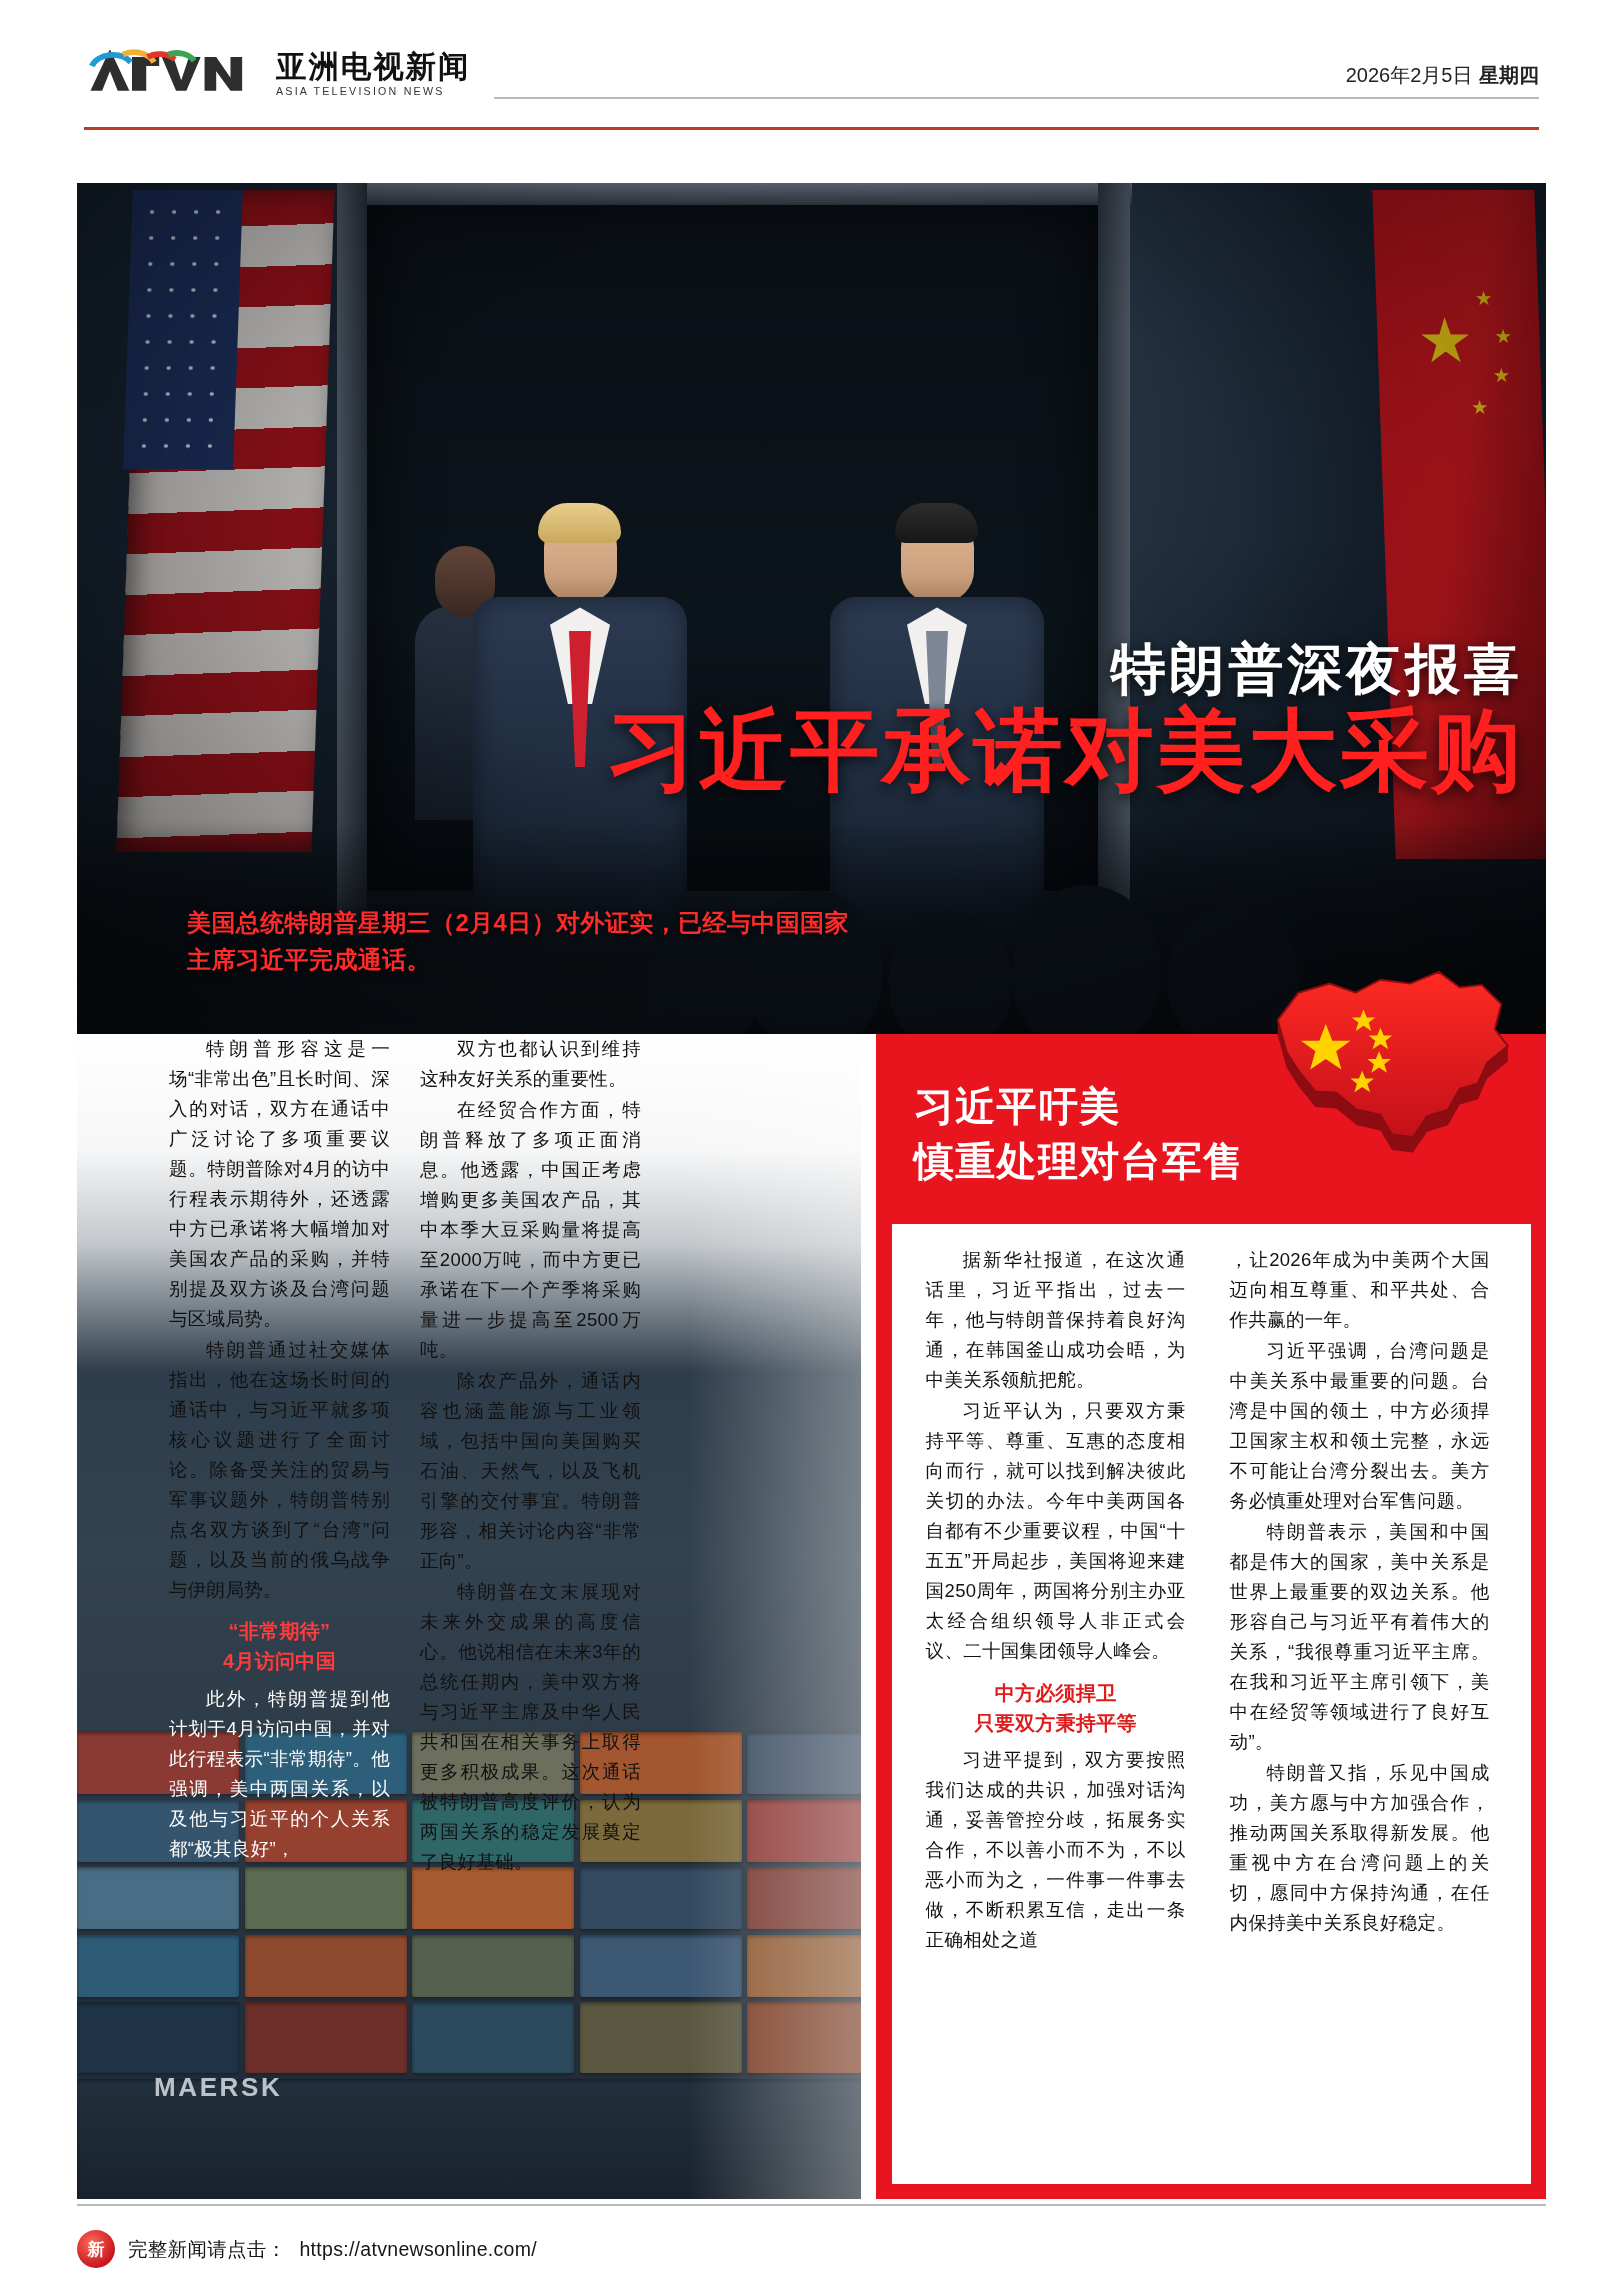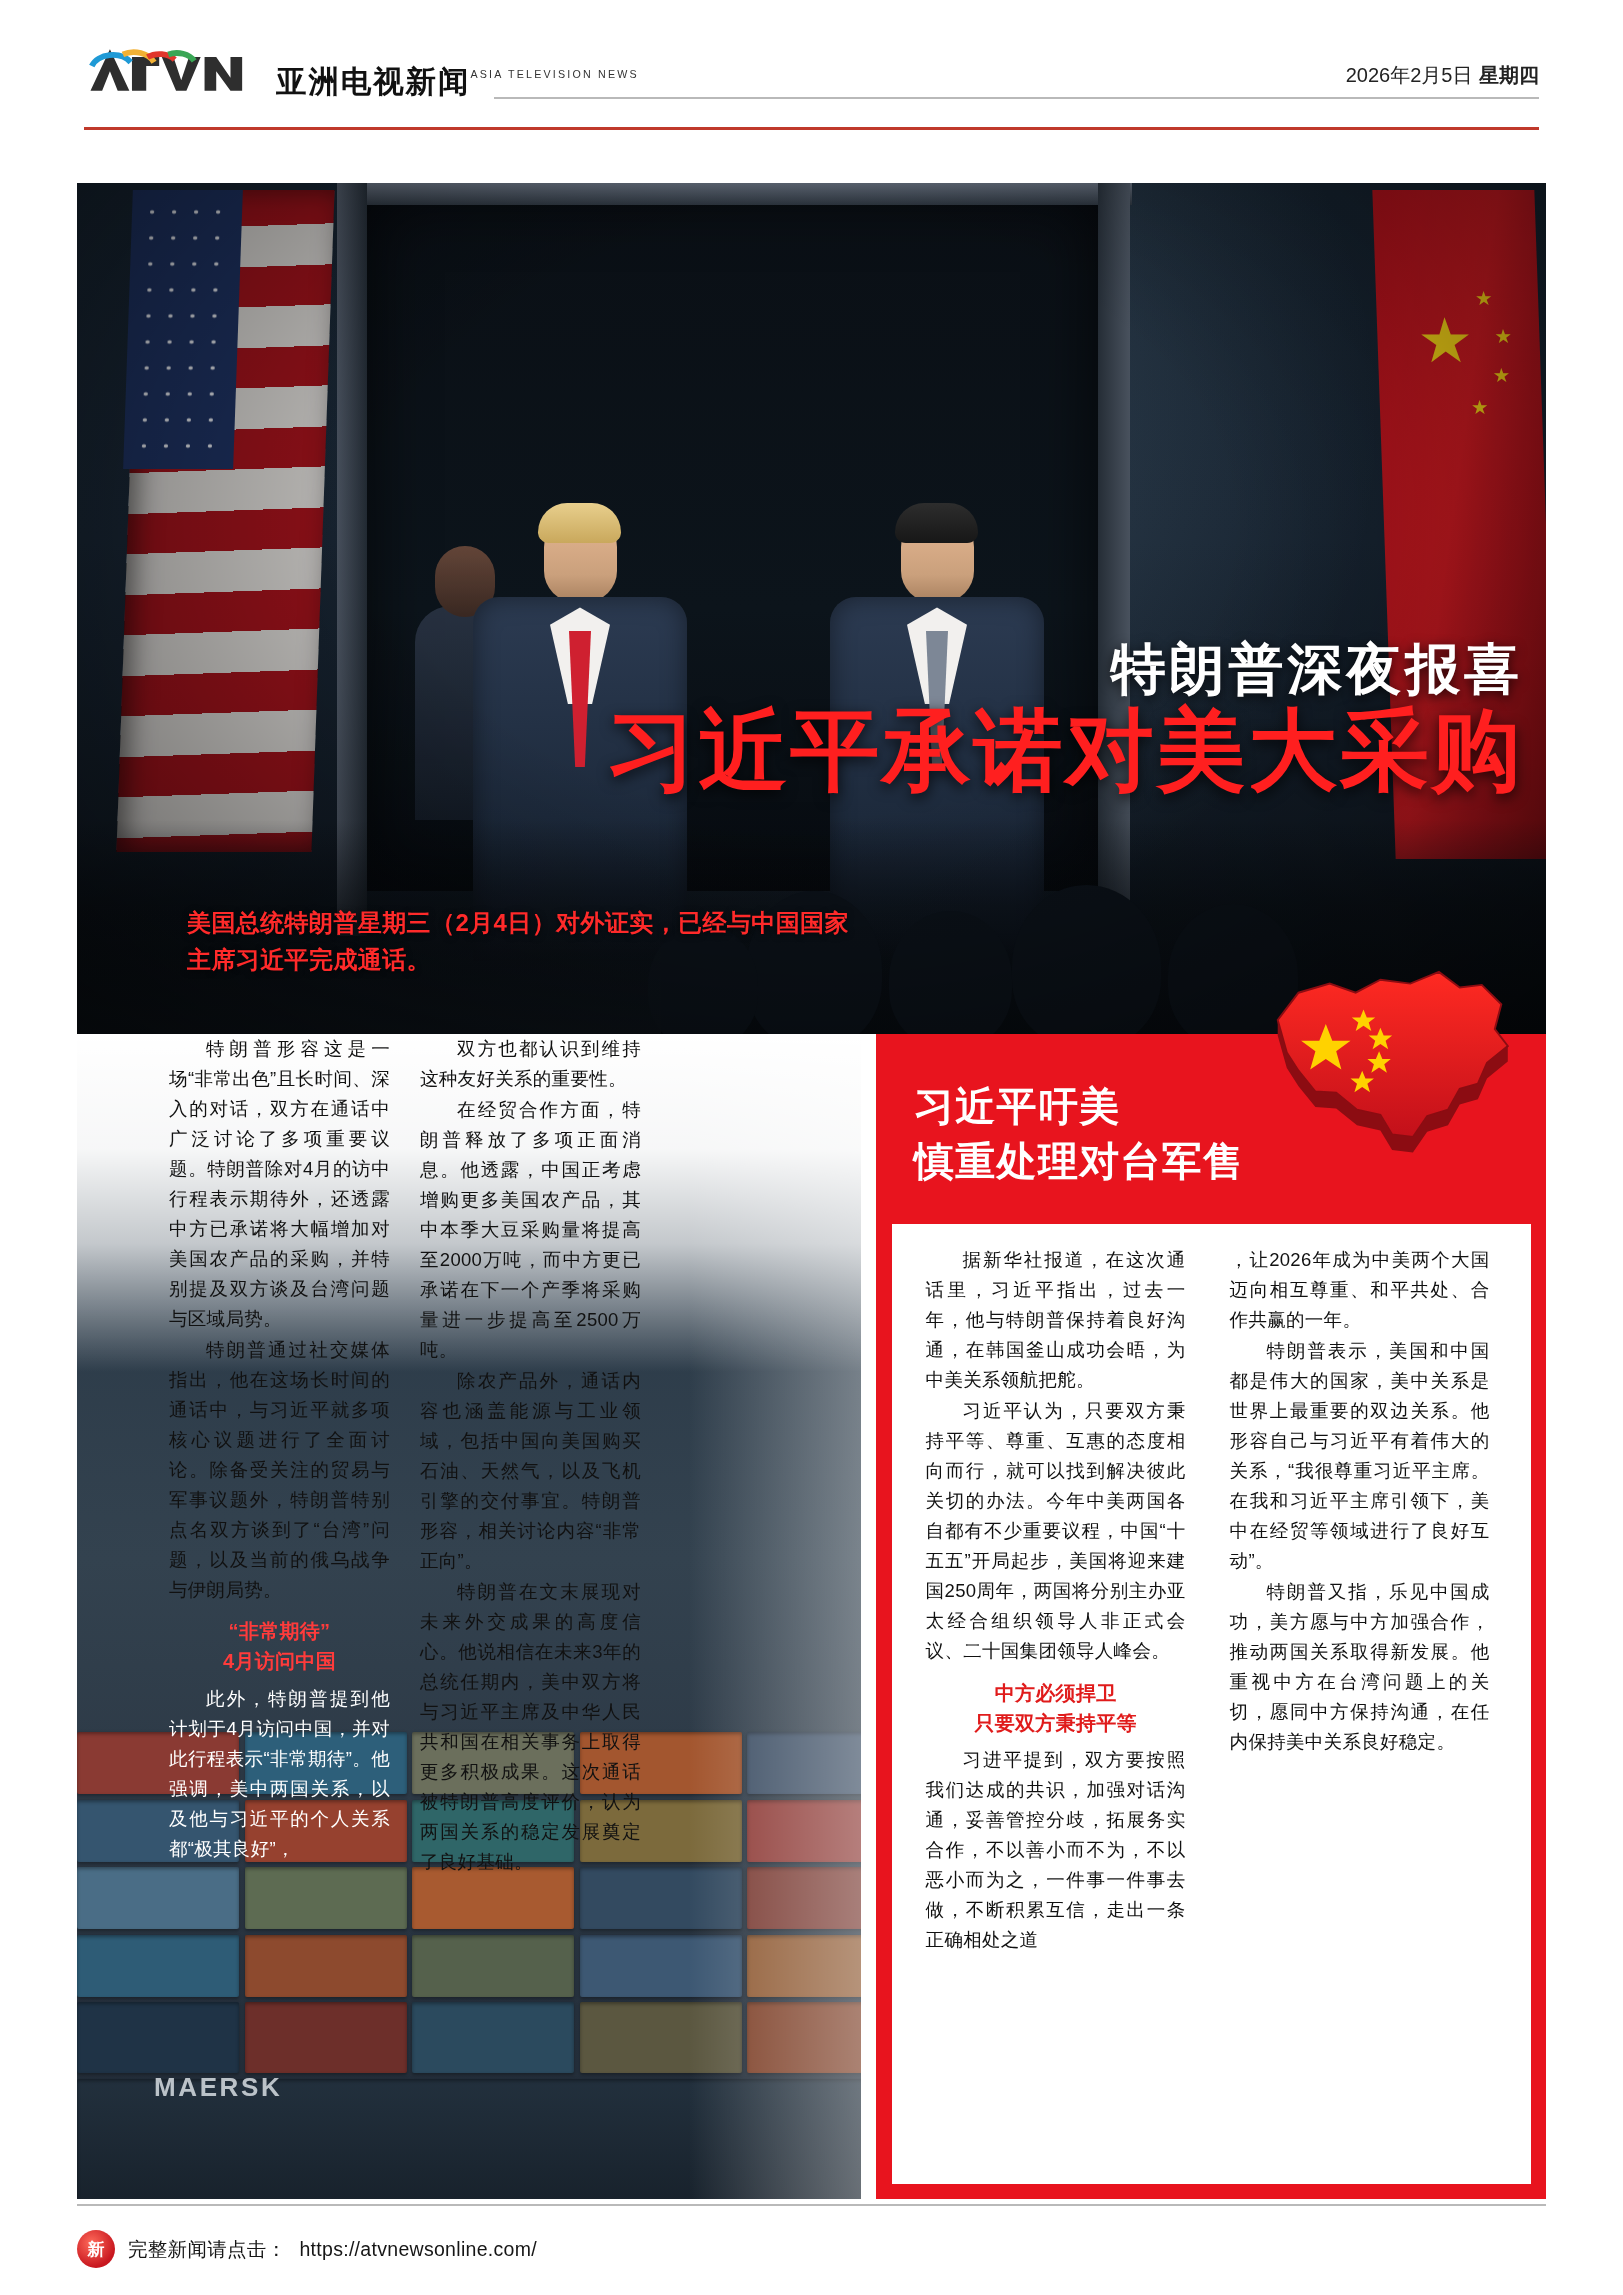--- a/index.html
+++ b/index.html
@@ -33,21 +33,21 @@
     gap: 17px;
   }
   .logo-mark {
     position: relative;
     width: 175px;
     height: 58px;
   }
   .logo-mark svg { display: block; }
   .logo-cn {
     display: flex;
-    flex-direction: row;
+    flex-direction: column;
     justify-content: flex-end;
     padding-bottom: 1.3px;
   }
   .logo-cn .cn {
     font-size: 30.5px;
     font-weight: bold;
     letter-spacing: 1.9px;
     color: #111;
     line-height: 1.05;
     font-family: "Liberation Sans", "DejaVu Sans", sans-serif;
@@ -591,20 +591,21 @@
         <p>据新华社报道，在这次通话里，习近平指出，过去一年，他与特朗普保持着良好沟通，在韩国釜山成功会晤，为中美关系领航把舵。</p>
         <p>习近平认为，只要双方秉持平等、尊重、互惠的态度相向而行，就可以找到解决彼此关切的办法。今年中美两国各自都有不少重要议程，中国“十五五”开局起步，美国将迎来建国250周年，两国将分别主办亚太经合组织领导人非正式会议、二十国集团领导人峰会。</p>
         <div class="subhead-red">
           <div>中方必须捍卫</div>
           <div>只要双方秉持平等</div>
         </div>
         <p>习进平提到，双方要按照我们达成的共识，加强对话沟通，妥善管控分歧，拓展务实合作，不以善小而不为，不以恶小而为之，一件事一件事去做，不断积累互信，走出一条正确相处之道</p>
       </div>
       <div class="pcol pcol-2">
         <p style="text-indent:0;">，让2026年成为中美两个大国迈向相互尊重、和平共处、合作共赢的一年。</p>
+        <p>习近平强调，台湾问题是中美关系中最重要的问题。台湾是中国的领土，中方必须捍卫国家主权和领土完整，永远不可能让台湾分裂出去。美方务必慎重处理对台军售问题。</p>
         <p>特朗普表示，美国和中国都是伟大的国家，美中关系是世界上最重要的双边关系。他形容自己与习近平有着伟大的关系，“我很尊重习近平主席。在我和习近平主席引领下，美中在经贸等领域进行了良好互动”。</p>
         <p>特朗普又指，乐见中国成功，美方愿与中方加强合作，推动两国关系取得新发展。他重视中方在台湾问题上的关切，愿同中方保持沟通，在任内保持美中关系良好稳定。</p>
       </div>
     </div>
   </div>
 </div>
 
 <div class="china-map">
   <svg width="273" height="234" viewBox="0 0 420 360" xmlns="http://www.w3.org/2000/svg">
     <defs>

